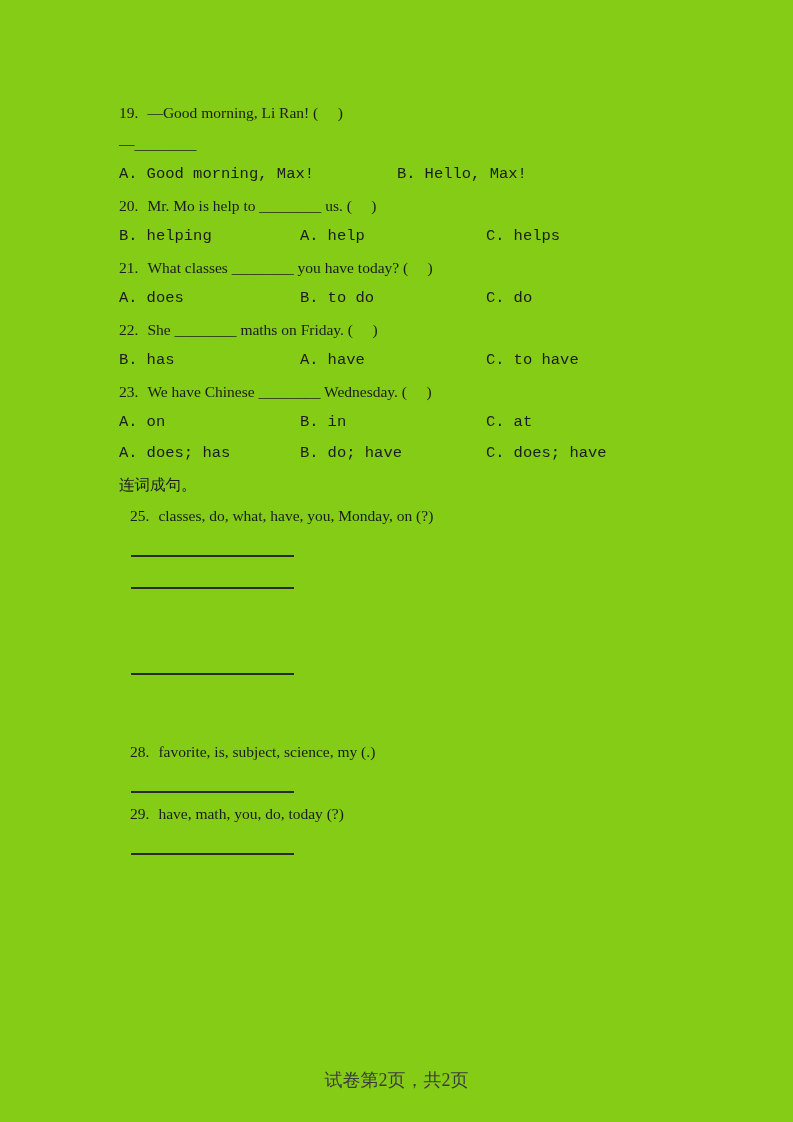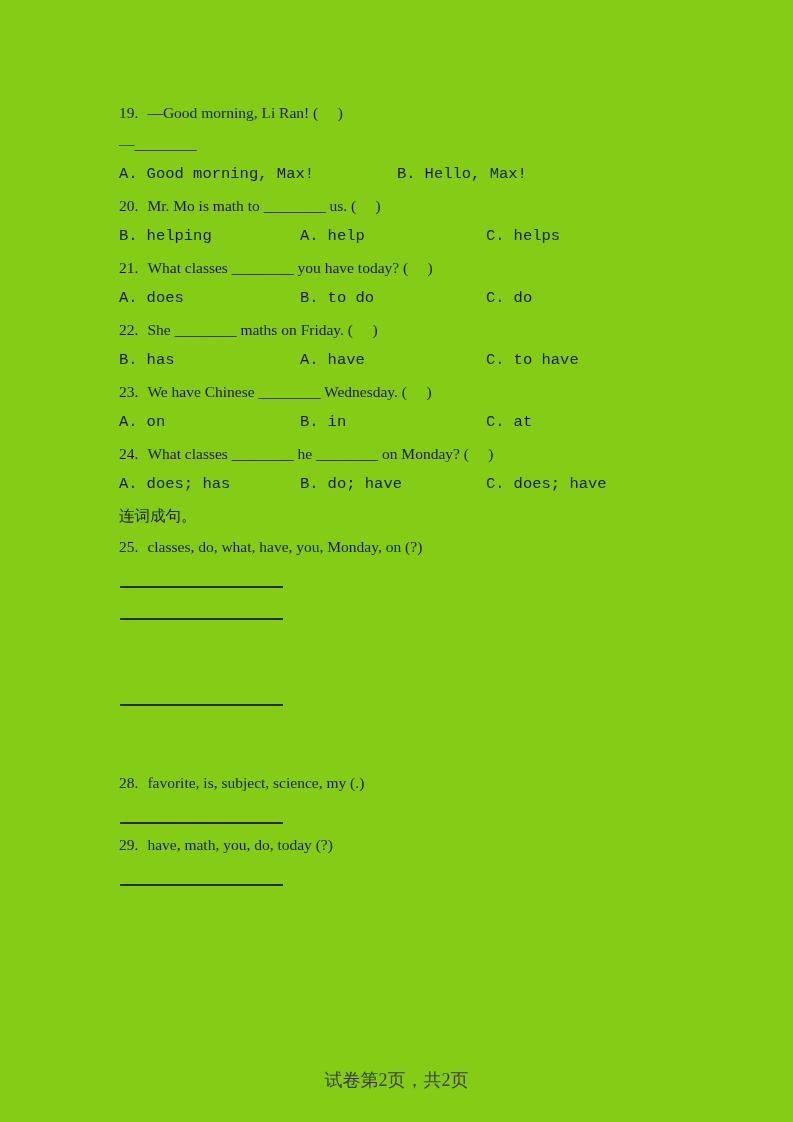--- a/index.html
+++ b/index.html
@@ -37,20 +37,21 @@
     font-family: Liberation Mono, monospace;
   }
   .opts.two-col {
     grid-template-columns: 278px auto;
   }
   .opt-key {
     margin-right: 9px;
   }
   .s-item {
     height: 62.5px;
+    margin-left: 11px;
   }
   .answer-line {
     width: 163px;
     height: 0;
     border-bottom: 2px solid #2a2a2a;
     margin-top: 24px;
     margin-left: 1px;
   }
   .footer {
     position: absolute;
@@ -69,21 +70,21 @@
 <div class="page">
   <div class="content">
 
     <div class="row"><span class="qnum">19.</span><span>—Good morning, Li Ran! (     )</span></div>
     <div class="row">—________</div>
     <div class="row opts two-col">
       <span><span class="opt-key">A.</span><span>Good morning, Max!</span></span>
       <span><span class="opt-key">B.</span><span>Hello, Max!</span></span>
     </div>
 
-    <div class="row"><span class="qnum">20.</span><span>Mr. Mo is math to ________ us. (     )</span></div>
+    <div class="row"><span class="qnum">20.</span><span>Mr. Mo is help to ________ us. (     )</span></div>
     <div class="row opts">
       <span><span class="opt-key">B.</span><span>helping</span></span>
       <span><span class="opt-key">A.</span><span>help</span></span>
       <span><span class="opt-key">C.</span><span>helps</span></span>
     </div>
 
     <div class="row"><span class="qnum">21.</span><span>What classes ________ you have today? (     )</span></div>
     <div class="row opts">
       <span><span class="opt-key">A.</span><span>does</span></span>
       <span><span class="opt-key">B.</span><span>to do</span></span>
@@ -97,21 +98,20 @@
       <span><span class="opt-key">C.</span><span>to have</span></span>
     </div>
 
     <div class="row"><span class="qnum">23.</span><span>We have Chinese ________ Wednesday. (     )</span></div>
     <div class="row opts">
       <span><span class="opt-key">A.</span><span>on</span></span>
       <span><span class="opt-key">B.</span><span>in</span></span>
       <span><span class="opt-key">C.</span><span>at</span></span>
     </div>
 
-    <div class="row"><span class="qnum">24.</span><span>What classes ________ he ________ on Monday? (     )</span></div>
     <div class="row opts">
       <span><span class="opt-key">A.</span><span>does; has</span></span>
       <span><span class="opt-key">B.</span><span>do; have</span></span>
       <span><span class="opt-key">C.</span><span>does; have</span></span>
     </div>
 
     <div class="row">连词成句。</div>
 
     <div class="s-item">
       <div class="row"><span class="qnum">25.</span><span>classes, do, what, have, you, Monday, on (?)</span></div>

